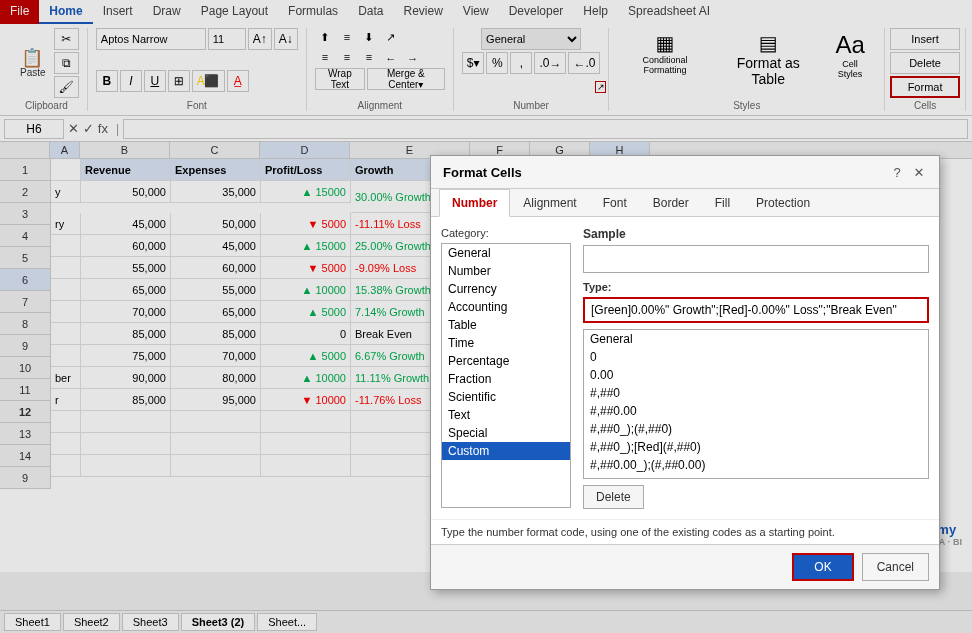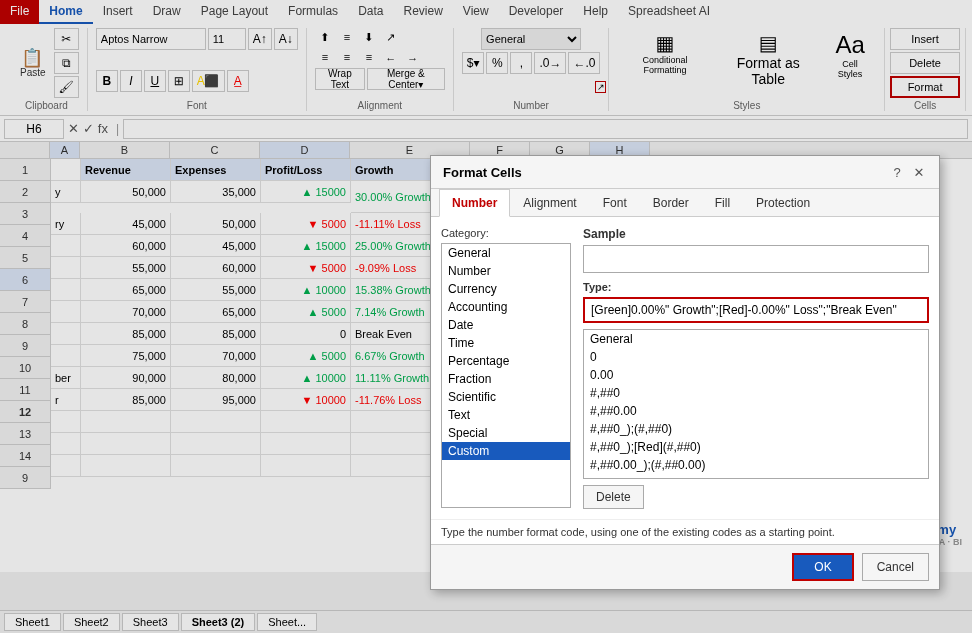--- a/index.html
+++ b/index.html
@@ -413,21 +413,21 @@
 
     <div class="dialog-body">
 
       <div class="category-panel">
         <div class="category-label">Category:</div>
         <div class="category-list">
           <div class="category-item">General</div>
           <div class="category-item">Number</div>
           <div class="category-item">Currency</div>
           <div class="category-item">Accounting</div>
-          <div class="category-item">Date</div>
+          <div class="category-item">Table</div>
           <div class="category-item">Time</div>
           <div class="category-item">Percentage</div>
           <div class="category-item">Fraction</div>
           <div class="category-item">Scientific</div>
           <div class="category-item">Text</div>
           <div class="category-item">Special</div>
           <div class="category-item selected">Custom</div>
         </div>
       </div>
 

